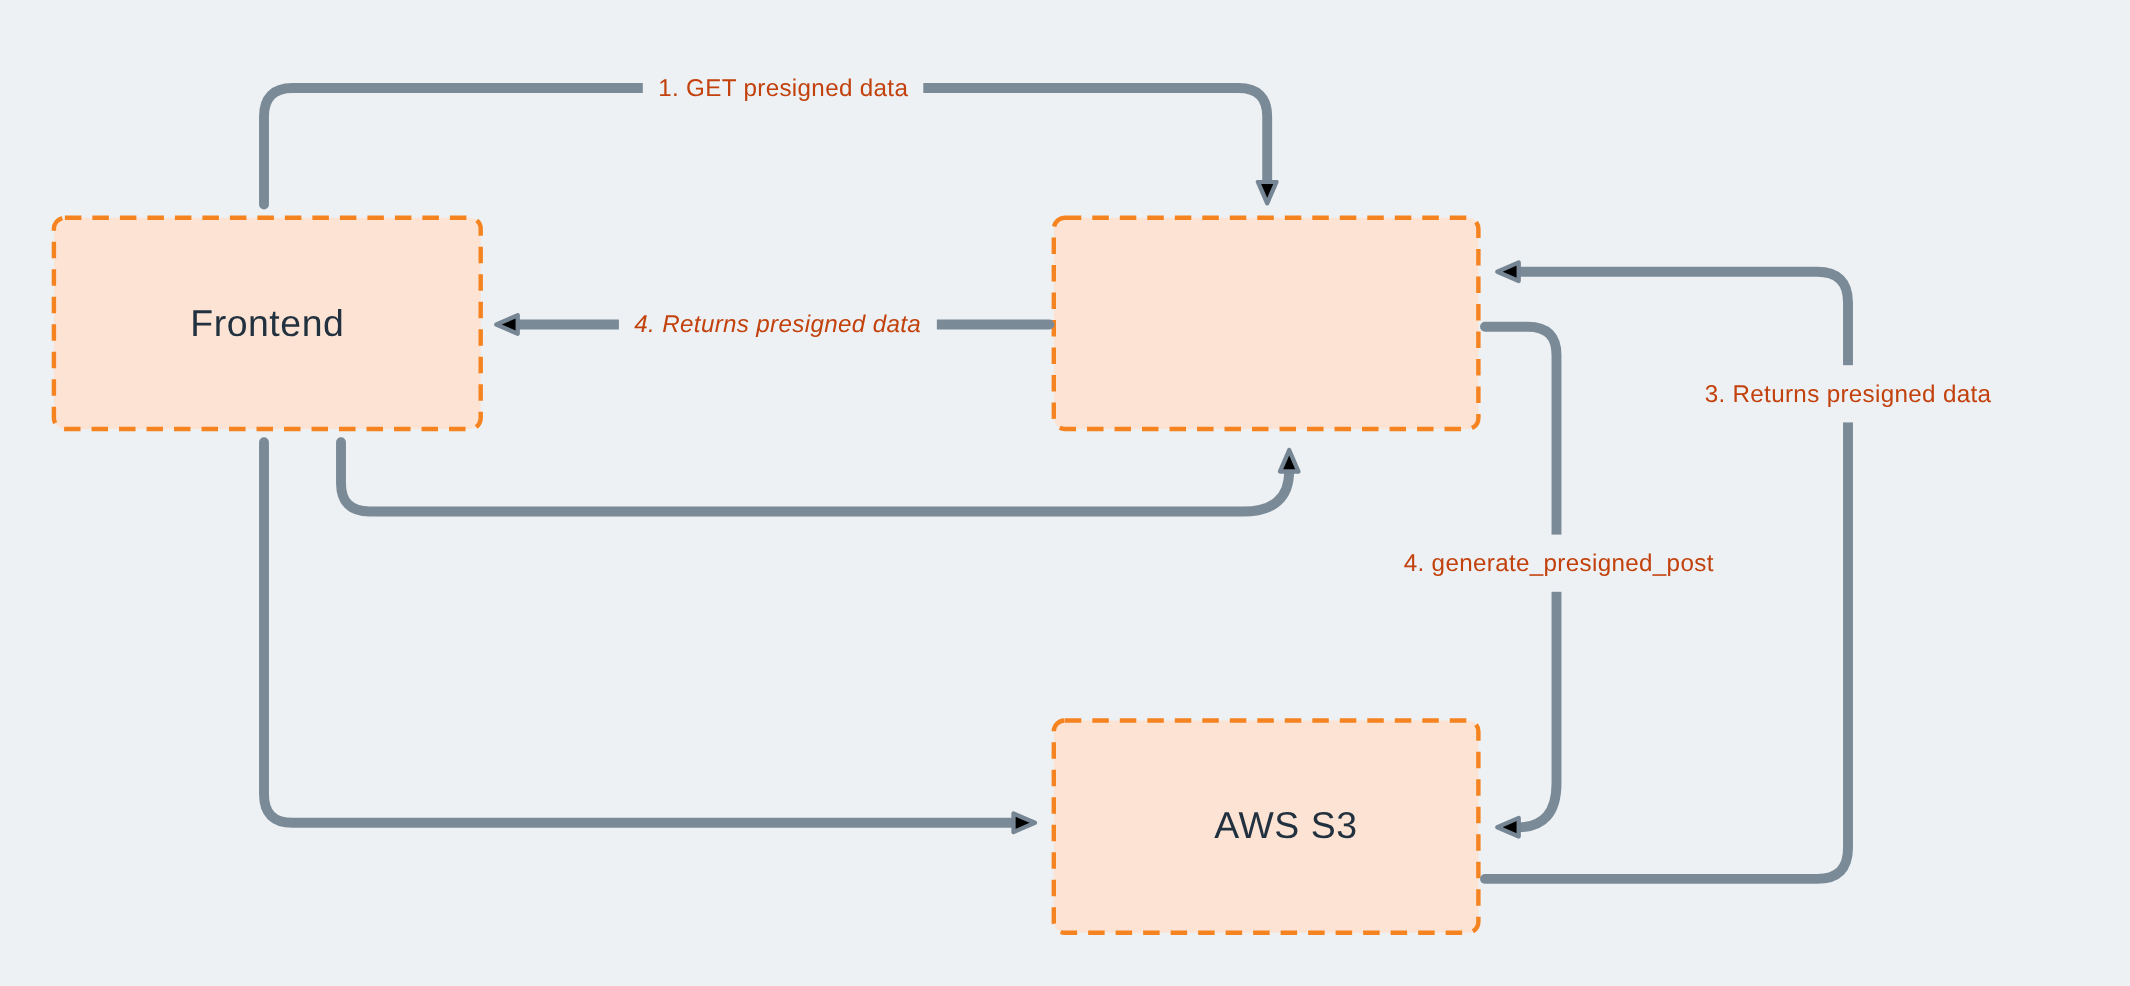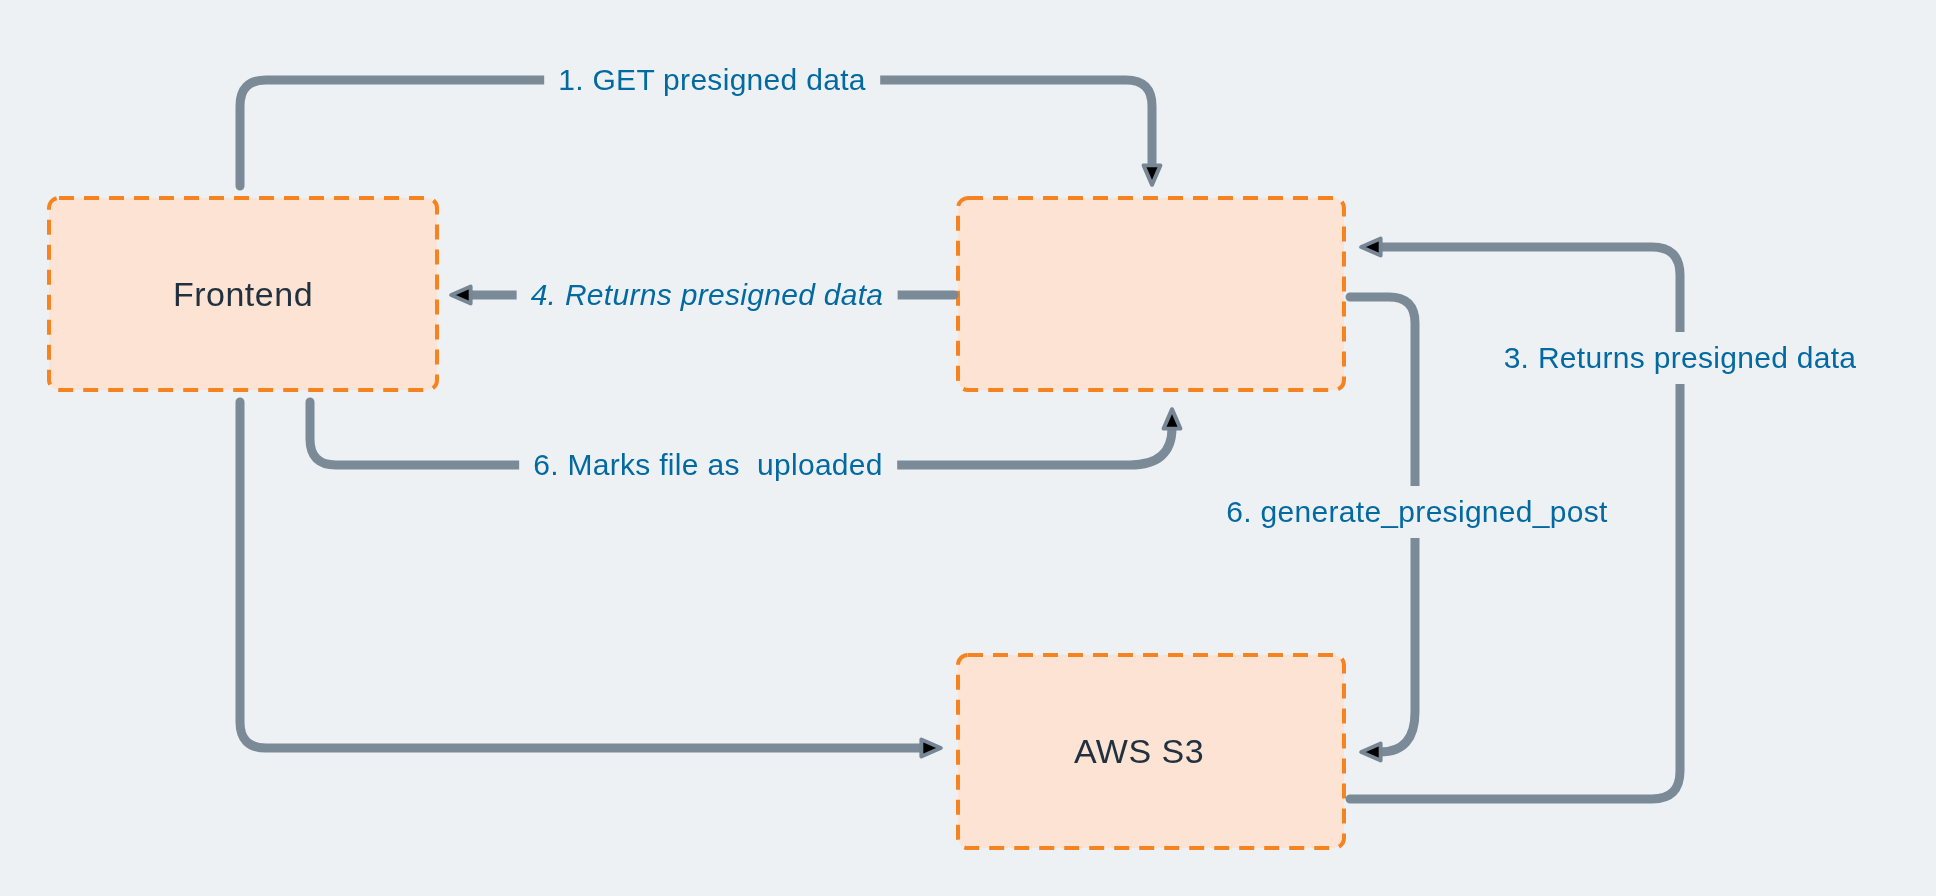--- a/index.html
+++ b/index.html
@@ -28,27 +28,27 @@
     display: flex;
     align-items: center;
     justify-content: center;
     font-size: 34px;
     color: #22313f;
     letter-spacing: 0.5px;
     white-space: pre;
   }
   .node-frontend { left: 49px;  top: 198px; width: 388px; height: 192px; }
   .node-django   { left: 958px; top: 198px; width: 386px; height: 192px; }
-  .node-awss3    { left: 946px; top: 655px; width: 386px; height: 193px; }
+  .node-awss3    { left: 976px; top: 655px; width: 386px; height: 193px; }
   .edge-label {
     position: absolute;
     transform: translate(-50%, -50%);
     background: #edf1f4;
-    color: #0369a1;
-    font-size: 30px;
+    color: #c2410c;
+    font-size: 22px;
     letter-spacing: 0.3px;
     padding: 2px 14px;
     white-space: pre;
     line-height: 36px;
   }
   .edge-label.on-vertical { padding: 8px 14px; }
   .el-1 { left: 712px;  top: 80px;  }
   .el-2 { left: 1417px; top: 512px; }
   .el-3 { left: 1680px; top: 358px; }
   .el-4 { left: 707px;  top: 295px; font-style: italic; }
@@ -80,18 +80,17 @@
       <path d="M 1350 297 L 1389 297 Q 1415 297 1415 323 L 1415 712 Q 1415 752 1380 752" marker-end="url(#arrow)"></path>
       <path d="M 1350 799 L 1652 799 Q 1680 799 1680 771 L 1680 275 Q 1680 247 1652 247 L 1380 247" marker-end="url(#arrow)"></path>
       <path d="M 240 402 L 240 722 Q 240 748 266 748 L 922 748" marker-end="url(#arrow)"></path>
     </g>
   </svg>
 
   <div class="node-label node-frontend">Frontend</div>
   <div class="node-label node-awss3">AWS S3</div>
 
   <div class="edge-label el-1">1. GET presigned data</div>
-  <div class="edge-label el-2 on-vertical">6. generate_presigned_post</div>
+  <div class="edge-label el-2 on-vertical">4. generate_presigned_post</div>
   <div class="edge-label el-3 on-vertical">3. Returns presigned data</div>
   <div class="edge-label el-4">4. Returns presigned data</div>
-  <div class="edge-label el-6">6. Marks file as  uploaded</div>
 
 </div>
 
 </body></html>

